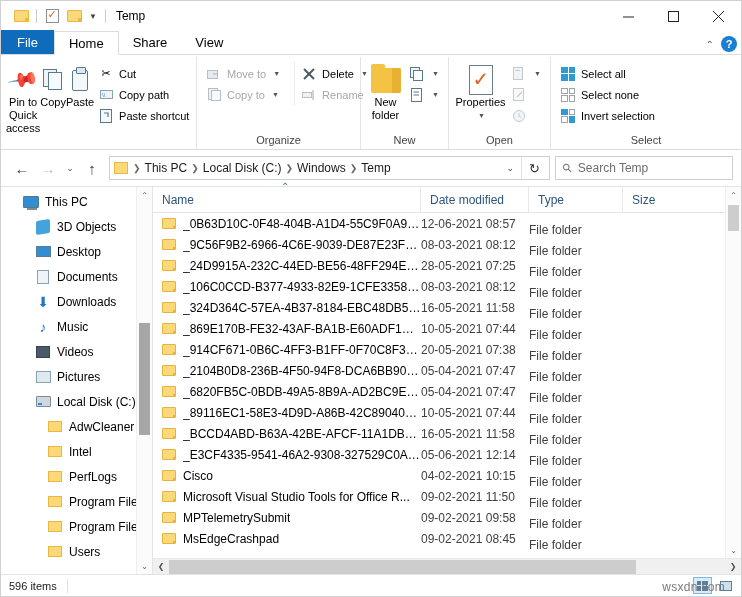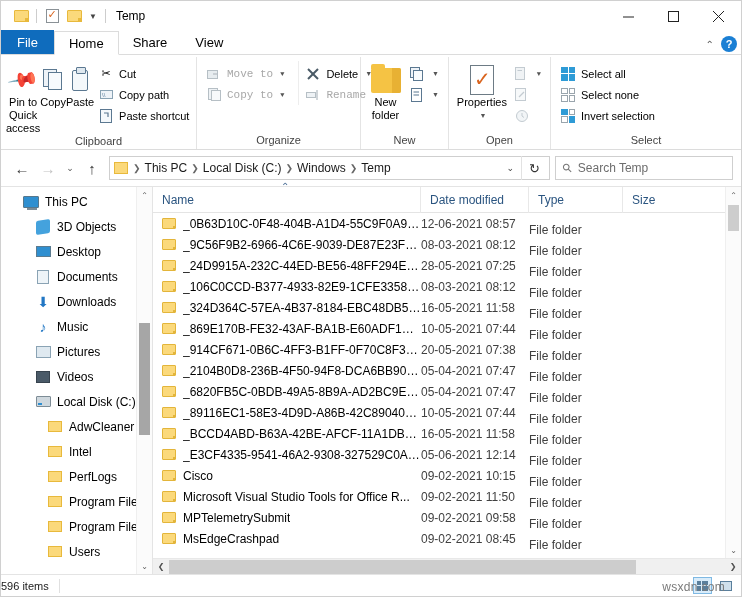--- a/index.html
+++ b/index.html
@@ -159,21 +159,21 @@
     line-height: 13px;
   }
   .big-btn .bi { height: 32px; display:flex; align-items:center; justify-content:center; }
   .small-col { display: flex; flex-direction: column; justify-content: flex-start; padding-top: 2px; }
   .small-btn {
     display: flex; align-items: center; gap: 5px;
     height: 21px; padding: 0 4px;
     font-size: 11px; color: #000;
     white-space: nowrap;
   }
-  .small-btn.disabled { color: #a8a8a8; font-family: Liberation Mono, monospace; }
+  .small-btn.disabled { color: #a8a8a8; }
   .si { width: 16px; height: 16px; display:flex; align-items:center; justify-content:center; }
   .caret-sm { font-size: 7px; color: #555; margin-left: 2px; }
 
   
   .pin-ico { font-size: 20px; color: #3a4a55; transform: rotate(35deg); }
   .doc-stack {
     position: relative; width: 20px; height: 22px;
   }
   .doc-stack .d1, .doc-stack .d2 {
     position: absolute; width: 14px; height: 18px;
@@ -406,20 +406,21 @@
   .hs-arrow { width: 16px; height:16px; display:flex;align-items:center;justify-content:center;font-size:8px;color:#505050; }
   .hs-track { flex:1; height:16px; position:relative; }
   .hs-thumb { position:absolute; left:0; top:1px; bottom:1px; width:84%; background:#cdcdcd; }
 
   
   .statusbar {
     flex: 0 0 22px;
     display: flex; align-items: center;
     border-top: 1px solid #e4e4e4;
     background: #fff;
+    padding-left: 8px;
     position: relative;
   }
   .status-text { font-size: 11px; color: #1a1a1a; }
   .status-sep { width:1px; height:14px; background:#e0e0e0; margin-left:10px; }
   .viewbtns { position: absolute; right: 6px; top: 2px; display: flex; gap: 4px; }
   .viewbtn {
     width: 19px; height: 17px;
     display:flex; align-items:center; justify-content:center;
     border: 1px solid transparent;
   }
@@ -530,21 +531,20 @@
             <span class="si">
               <svg width="12" height="14" viewBox="0 0 12 14">
                   <rect x="0.5" y="0.5" width="11" height="13" fill="#f4f8fb" stroke="#5b7891"></rect>
                   <path d="M4 4 L8 4 L8 8" stroke="#5b7891" fill="none" stroke-width="1.2"></path>
                 </svg>
             </span>
             <span>Paste shortcut</span>
           </div>
         </div>
       </div>
-      <div class="rgroup-label">Clipboard</div>
     </div>
 
     <div class="rgroup" style="width:164px">
       <div class="rgroup-items" style="gap:4px">
         <div class="small-col">
           <div class="small-btn disabled">
             <span class="si">
               <svg width="14" height="14" viewBox="0 0 14 14">
                   <rect x="0.5" y="3.5" width="10" height="8" fill="#e7ecef" stroke="#b6bfc5"></rect>
                   <path d="M11 7 L6 7" stroke="#b6bfc5" stroke-width="1.3"></path>
@@ -766,29 +766,29 @@
             <span>Downloads</span>
           </div>
           <div class="nav-item lvl1">
             <span class="ni">
               <span class="ico-music">♪</span>
             </span>
             <span>Music</span>
           </div>
           <div class="nav-item lvl1">
             <span class="ni">
+              <span class="ico-vid"></span>
+            </span>
+            <span>Videos</span>
+          </div>
+          <div class="nav-item lvl1">
+            <span class="ni">
               <span class="ico-pics"></span>
             </span>
             <span>Pictures</span>
-          </div>
-          <div class="nav-item lvl1">
-            <span class="ni">
-              <span class="ico-vid"></span>
-            </span>
-            <span>Videos</span>
           </div>
           <div class="nav-item lvl1">
             <span class="ni">
               <span class="ico-disk"></span>
             </span>
             <span>Local Disk (C:)</span>
           </div>
           <div class="nav-item lvl2">
             <span class="ni">
               <span class="ico-folder"></span>
@@ -957,21 +957,21 @@
             </div>
             <div class="c-date">05-06-2021 12:14</div>
             <div class="c-type">File folder</div>
             <div class="c-size"></div>
           </div>
           <div class="row">
             <div class="c-name">
               <span class="fi"></span>
               <span>Cisco</span>
             </div>
-            <div class="c-date">09-02-2021 10:15</div>
+            <div class="c-date">04-02-2021 10:15</div>
             <div class="c-type">File folder</div>
             <div class="c-size"></div>
           </div>
           <div class="row">
             <div class="c-name">
               <span class="fi"></span>
               <span>Microsoft Visual Studio Tools for Office R...</span>
             </div>
             <div class="c-date">09-02-2021 11:50</div>
             <div class="c-type">File folder</div>

